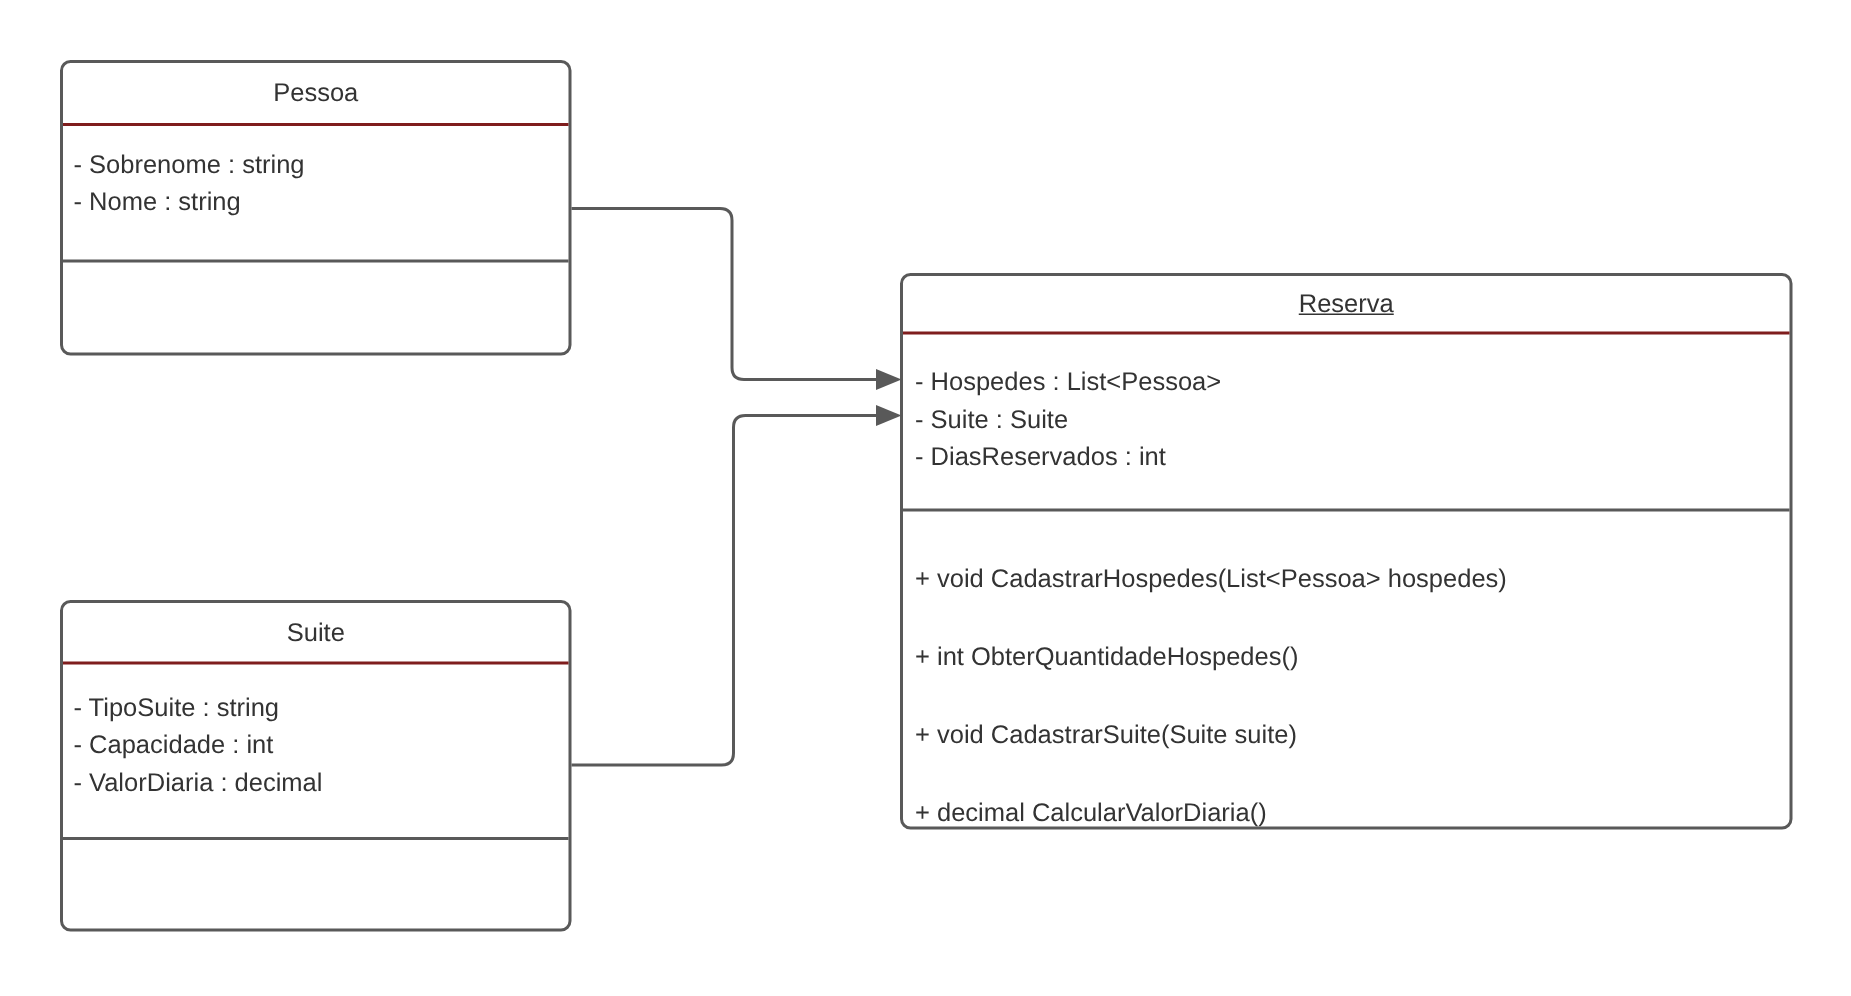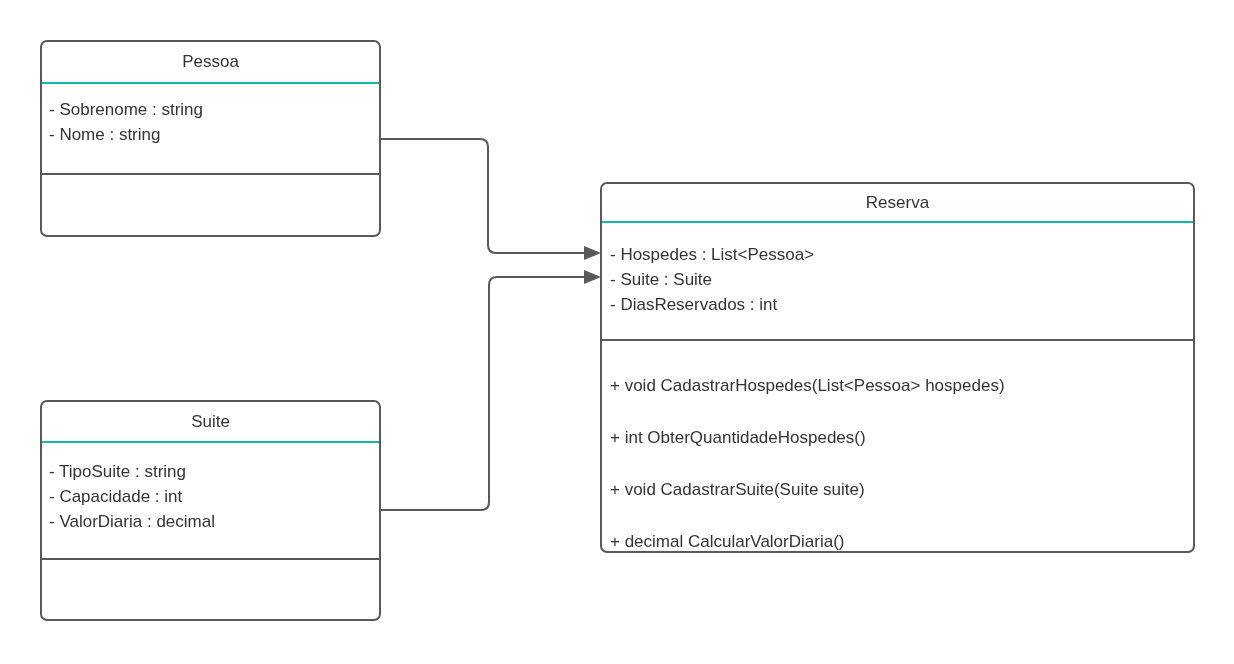--- a/index.html
+++ b/index.html
@@ -19,21 +19,21 @@
     background: #ffffff;
     border: 2px solid #595959;
     border-radius: 7px;
     color: #333333;
     font-size: 17px;
     display: flex;
     flex-direction: column;
   }
 
   .uml-title {
-    border-bottom: 2px solid #14b8a6;
+    border-bottom: 2px solid #7f1d1d;
     display: flex;
     align-items: center;
     justify-content: center;
     flex: 0 0 auto;
   }
 
   .uml-attrs {
     border-bottom: 2px solid #595959;
     flex: 0 0 auto;
   }
@@ -50,21 +50,21 @@
   #class-pessoa .uml-title { height: 42px; }
   #class-pessoa .uml-attrs { height: 91px; padding: 13px 6px 0 7px; }
 
   
   #class-suite { left: 40px; top: 400px; width: 341px; height: 221px; }
   #class-suite .uml-title { height: 41px; }
   #class-suite .uml-attrs { height: 117px; padding: 16px 6px 0 7px; }
 
   
   #class-reserva { left: 600px; top: 182px; width: 595px; height: 371px; }
-  #class-reserva .uml-title { height: 39px; }
+  #class-reserva .uml-title { height: 39px; text-decoration: underline; }
   #class-reserva .uml-attrs { height: 118px; padding: 19px 6px 16px 8px; }
   #class-reserva .uml-methods { padding: 19px 6px 0 8px; }
   #class-reserva .uml-methods .uml-line { line-height: 52px; }
 
   .connectors {
     position: absolute;
     left: 0; top: 0;
     width: 1234px;
     height: 664px;
     pointer-events: none;

